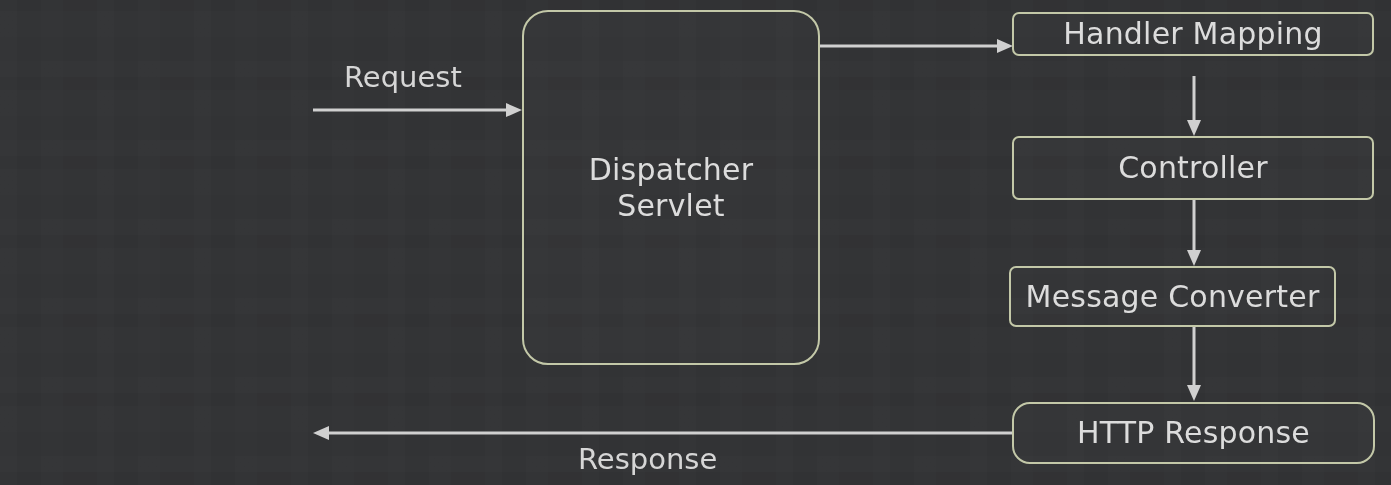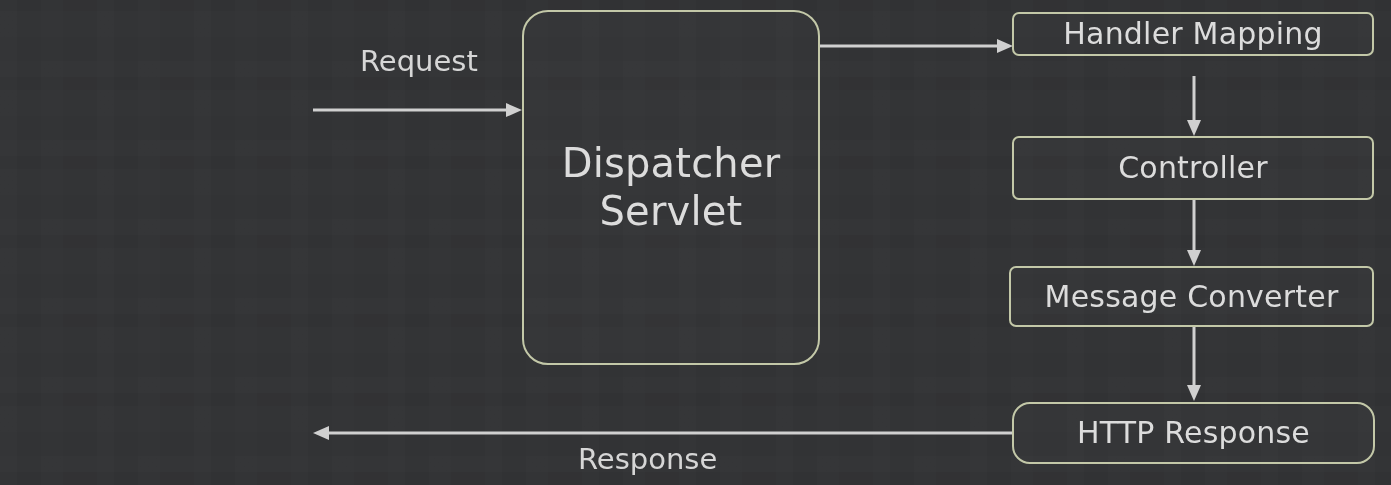--- a/index.html
+++ b/index.html
@@ -43,55 +43,55 @@
   .node-label { display: block; white-space: pre-line; }
 
   #node-client {
     left: 12px; top: 8px; width: 300px; height: 458px;
     border-radius: 26px;
     font-size: 30px;
   }
   #node-dispatcher {
     left: 522px; top: 10px; width: 298px; height: 355px;
     border-radius: 26px;
-    font-size: 40px;
+    font-size: 30px;
   }
   #node-handler-mapping {
     left: 1012px; top: 12px; width: 362px; height: 44px;
     border-radius: 7px;
     font-size: 30px;
   }
   #node-controller {
     left: 1012px; top: 136px; width: 362px; height: 64px;
     border-radius: 7px;
     font-size: 30px;
   }
   #node-message-converter {
-    left: 1009px; top: 266px; width: 365px; height: 61px;
+    left: 1009px; top: 266px; width: 327px; height: 61px;
     border-radius: 7px;
     font-size: 30px;
   }
   #node-http-response {
     left: 1012px; top: 402px; width: 363px; height: 62px;
     border-radius: 18px;
     font-size: 30px;
   }
 
   
   .edge { position: absolute; z-index: 1; }
   .edge svg { display: block; overflow: visible; }
 
   .edge-label {
     position: absolute;
     color: #d6d6d6;
     font-size: 29px;
     white-space: nowrap;
     z-index: 3;
   }
-  #label-request { left: 344px; top: 44px; margin-left: 16px; }
+  #label-request { left: 344px; top: 60px; }
   #label-response { left: 578px; top: 442px; }
 </style>
 </head>
 <body>
 
 <div id="canvas">
 
   <div id="noise"></div>
 
   <div class="edge" style="left:313px; top:98px; width:212px; height:24px;">

